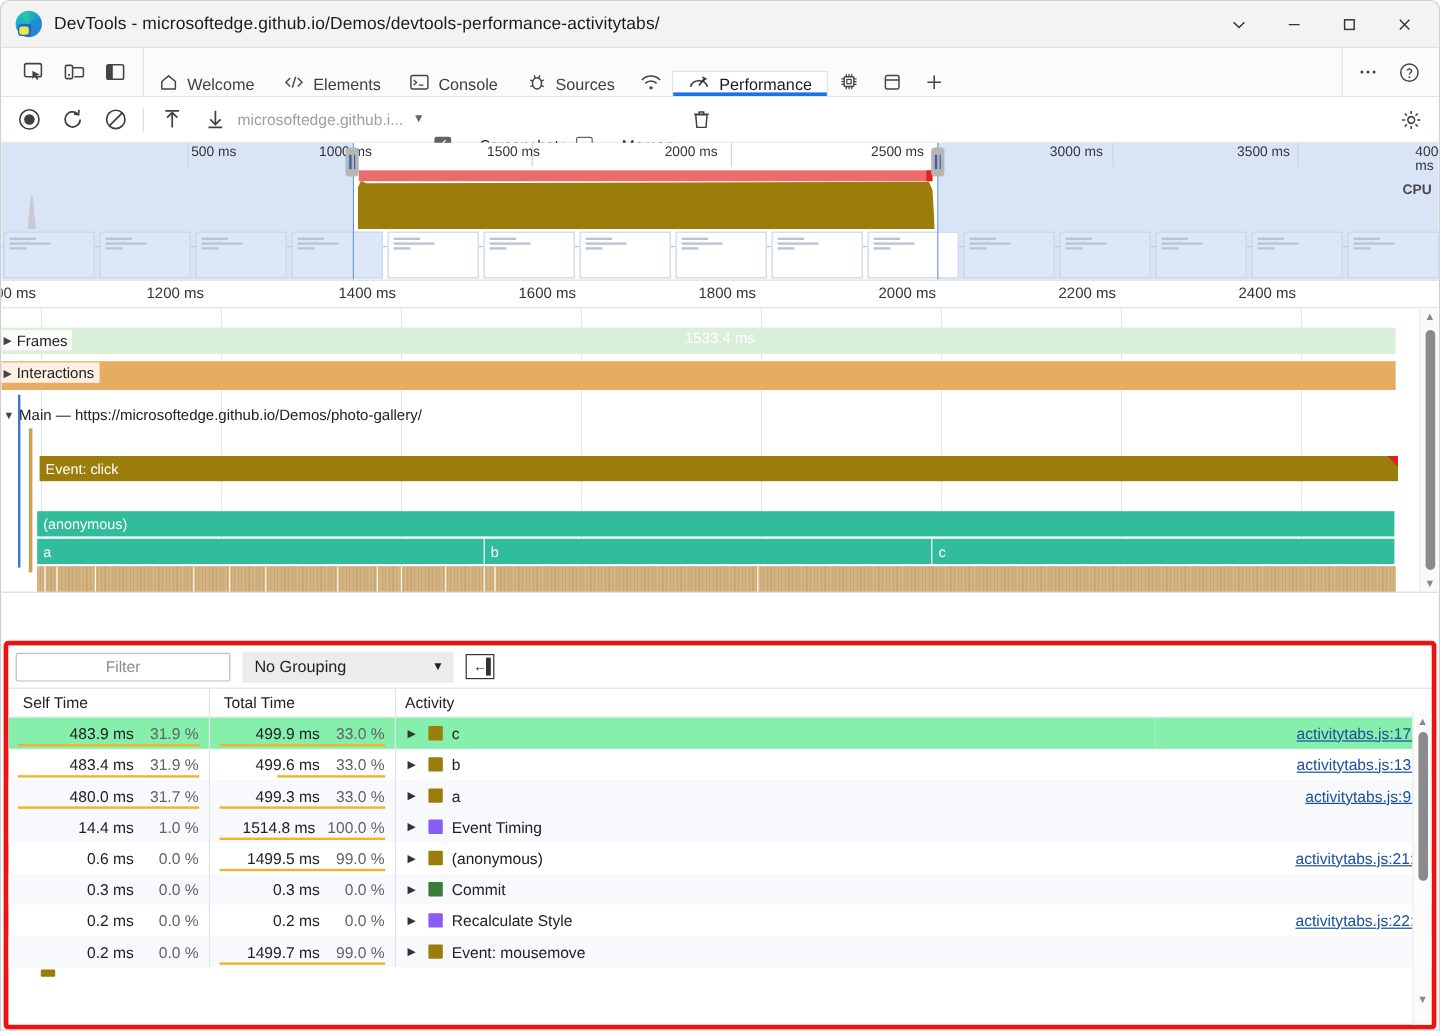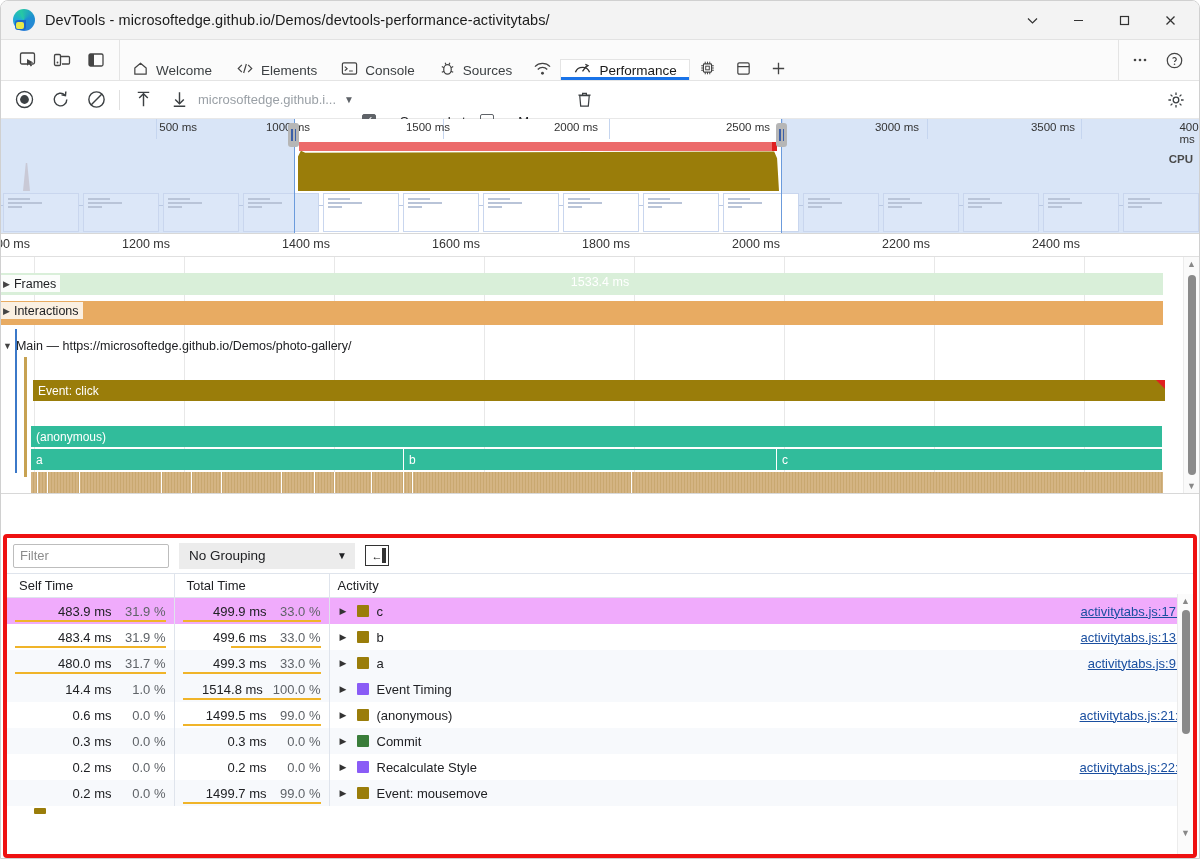--- a/index.html
+++ b/index.html
@@ -119,38 +119,38 @@
   .drawer-tabs { height:35px; display:flex; align-items:stretch; background:#fff;
                  border-bottom:1px solid #e2e2e2; padding-left:12px; }
   .dtab { display:flex; align-items:center; padding:0 14px; font-size:13.5px; color:#5f6368; position:relative; }
   .dtab.sel { color:#1a73e8; }
   .dtab.sel:after { content:""; position:absolute; left:6px; right:6px; bottom:0; height:2px; background:#1a73e8; }
 
   
   .bupanel { position:absolute; left:2px; right:2px; top:533px; bottom:0;
              border:4px solid #ee1111; border-radius:4px; background:#fff; overflow:hidden; }
   .bu-toolbar { height:35px; display:flex; align-items:center; gap:10px; padding:0 6px; background:#fff; }
-  .filter-input { width:156px; height:24px; border:1px solid #bdbdbd; border-radius:2px;
-                  font-size:13px; color:#202124; padding:0 6px; background:#fff; }
+  .filter-input { width:179px; height:24px; border:1px solid #bdbdbd; border-radius:2px;
+                  font-size:13px; color:#202124; padding:0 6px; background:#fff;text-align:center; }
   .filter-input::placeholder { color:#8d8d8d; }
   .grouping { height:26px; min-width:176px; background:#ececec; border:0; display:flex;
               align-items:center; justify-content:space-between; padding:0 8px 0 10px; font-size:13.5px; color:#202124; }
   .grouping .arw { font-size:10px; }
   .collapse-btn { width:24px; height:21px; border:1.5px solid #333; background:#fff;
                   display:flex; align-items:center; justify-content:center; font-size:11px; color:#111; position:relative; }
   .collapse-btn:after { content:""; position:absolute; right:2px; top:2px; bottom:2px; width:4px; background:#333; }
 
   .tbl { width:100%; border-collapse:collapse; table-layout:fixed; }
   .tbl th { font-weight:normal; font-size:13px; color:#202124; text-align:left;
             padding:4px 8px; border-top:1px solid #dfe4ec; border-bottom:1px solid #dfe4ec;
             background:#fff; }
   .tbl th.num { text-align:left;padding-left:12px; }
   .tbl td { font-size:13px; padding:0; height:26px; vertical-align:middle; }
   .tbl tr.even { background:#f7f9fc; }
-  .tbl tr.sel  { background:#f0abfc; }
+  .tbl tr.sel  { background:#86efac; }
   .cell-num { position:relative; height:26px; display:flex; align-items:center; justify-content:flex-end;
               padding:0 8px 0 4px; gap:10px; }
   .cell-num .pct { color:#5f6368; min-width:44px; text-align:right; }
   .cell-num .ms { text-align:right; }
   .ubar { position:absolute; left:8px; bottom:2px; height:2.5px; background:#f0b429; }
   .divider-col { border-left:1px solid #dfe4ec; }
   .act { display:flex; align-items:center; gap:8px; padding-left:10px; height:26px; }
   .act .tri { font-size:9px; color:#333; width:9px; }
   .act .sw { width:12px; height:12px; border-radius:1px; flex:none; }
   .src { text-align:right; padding-right:6px; }

